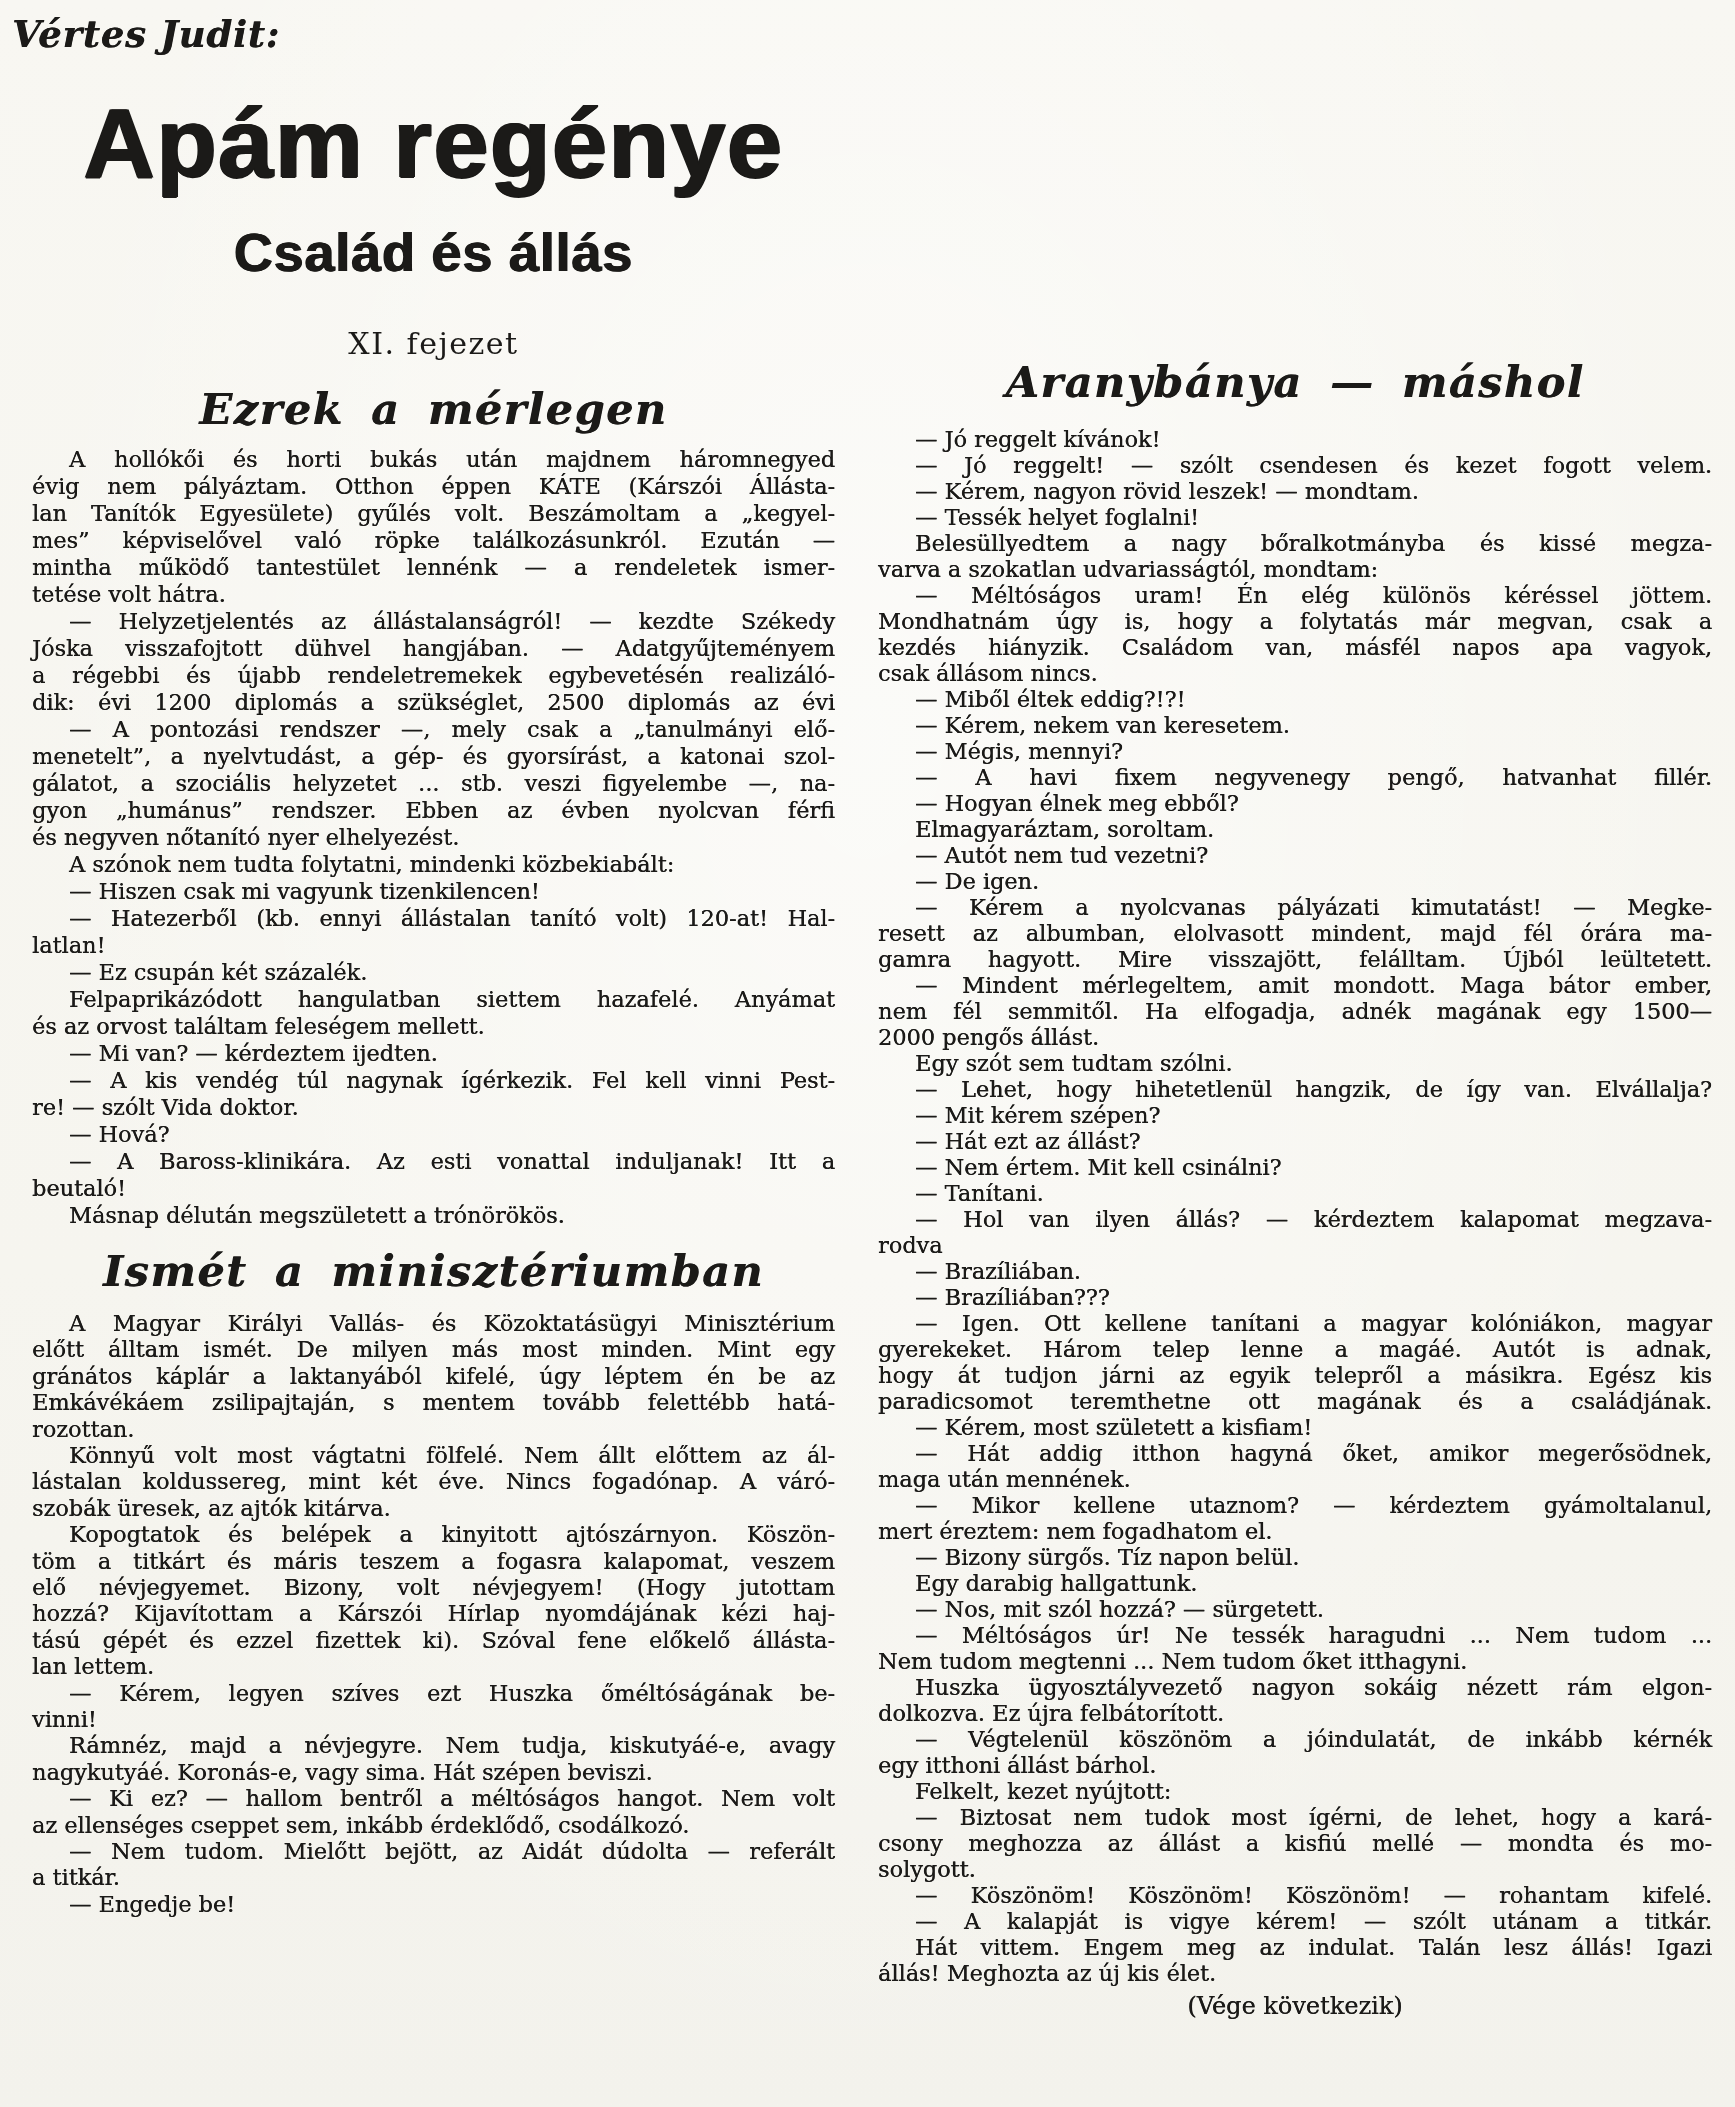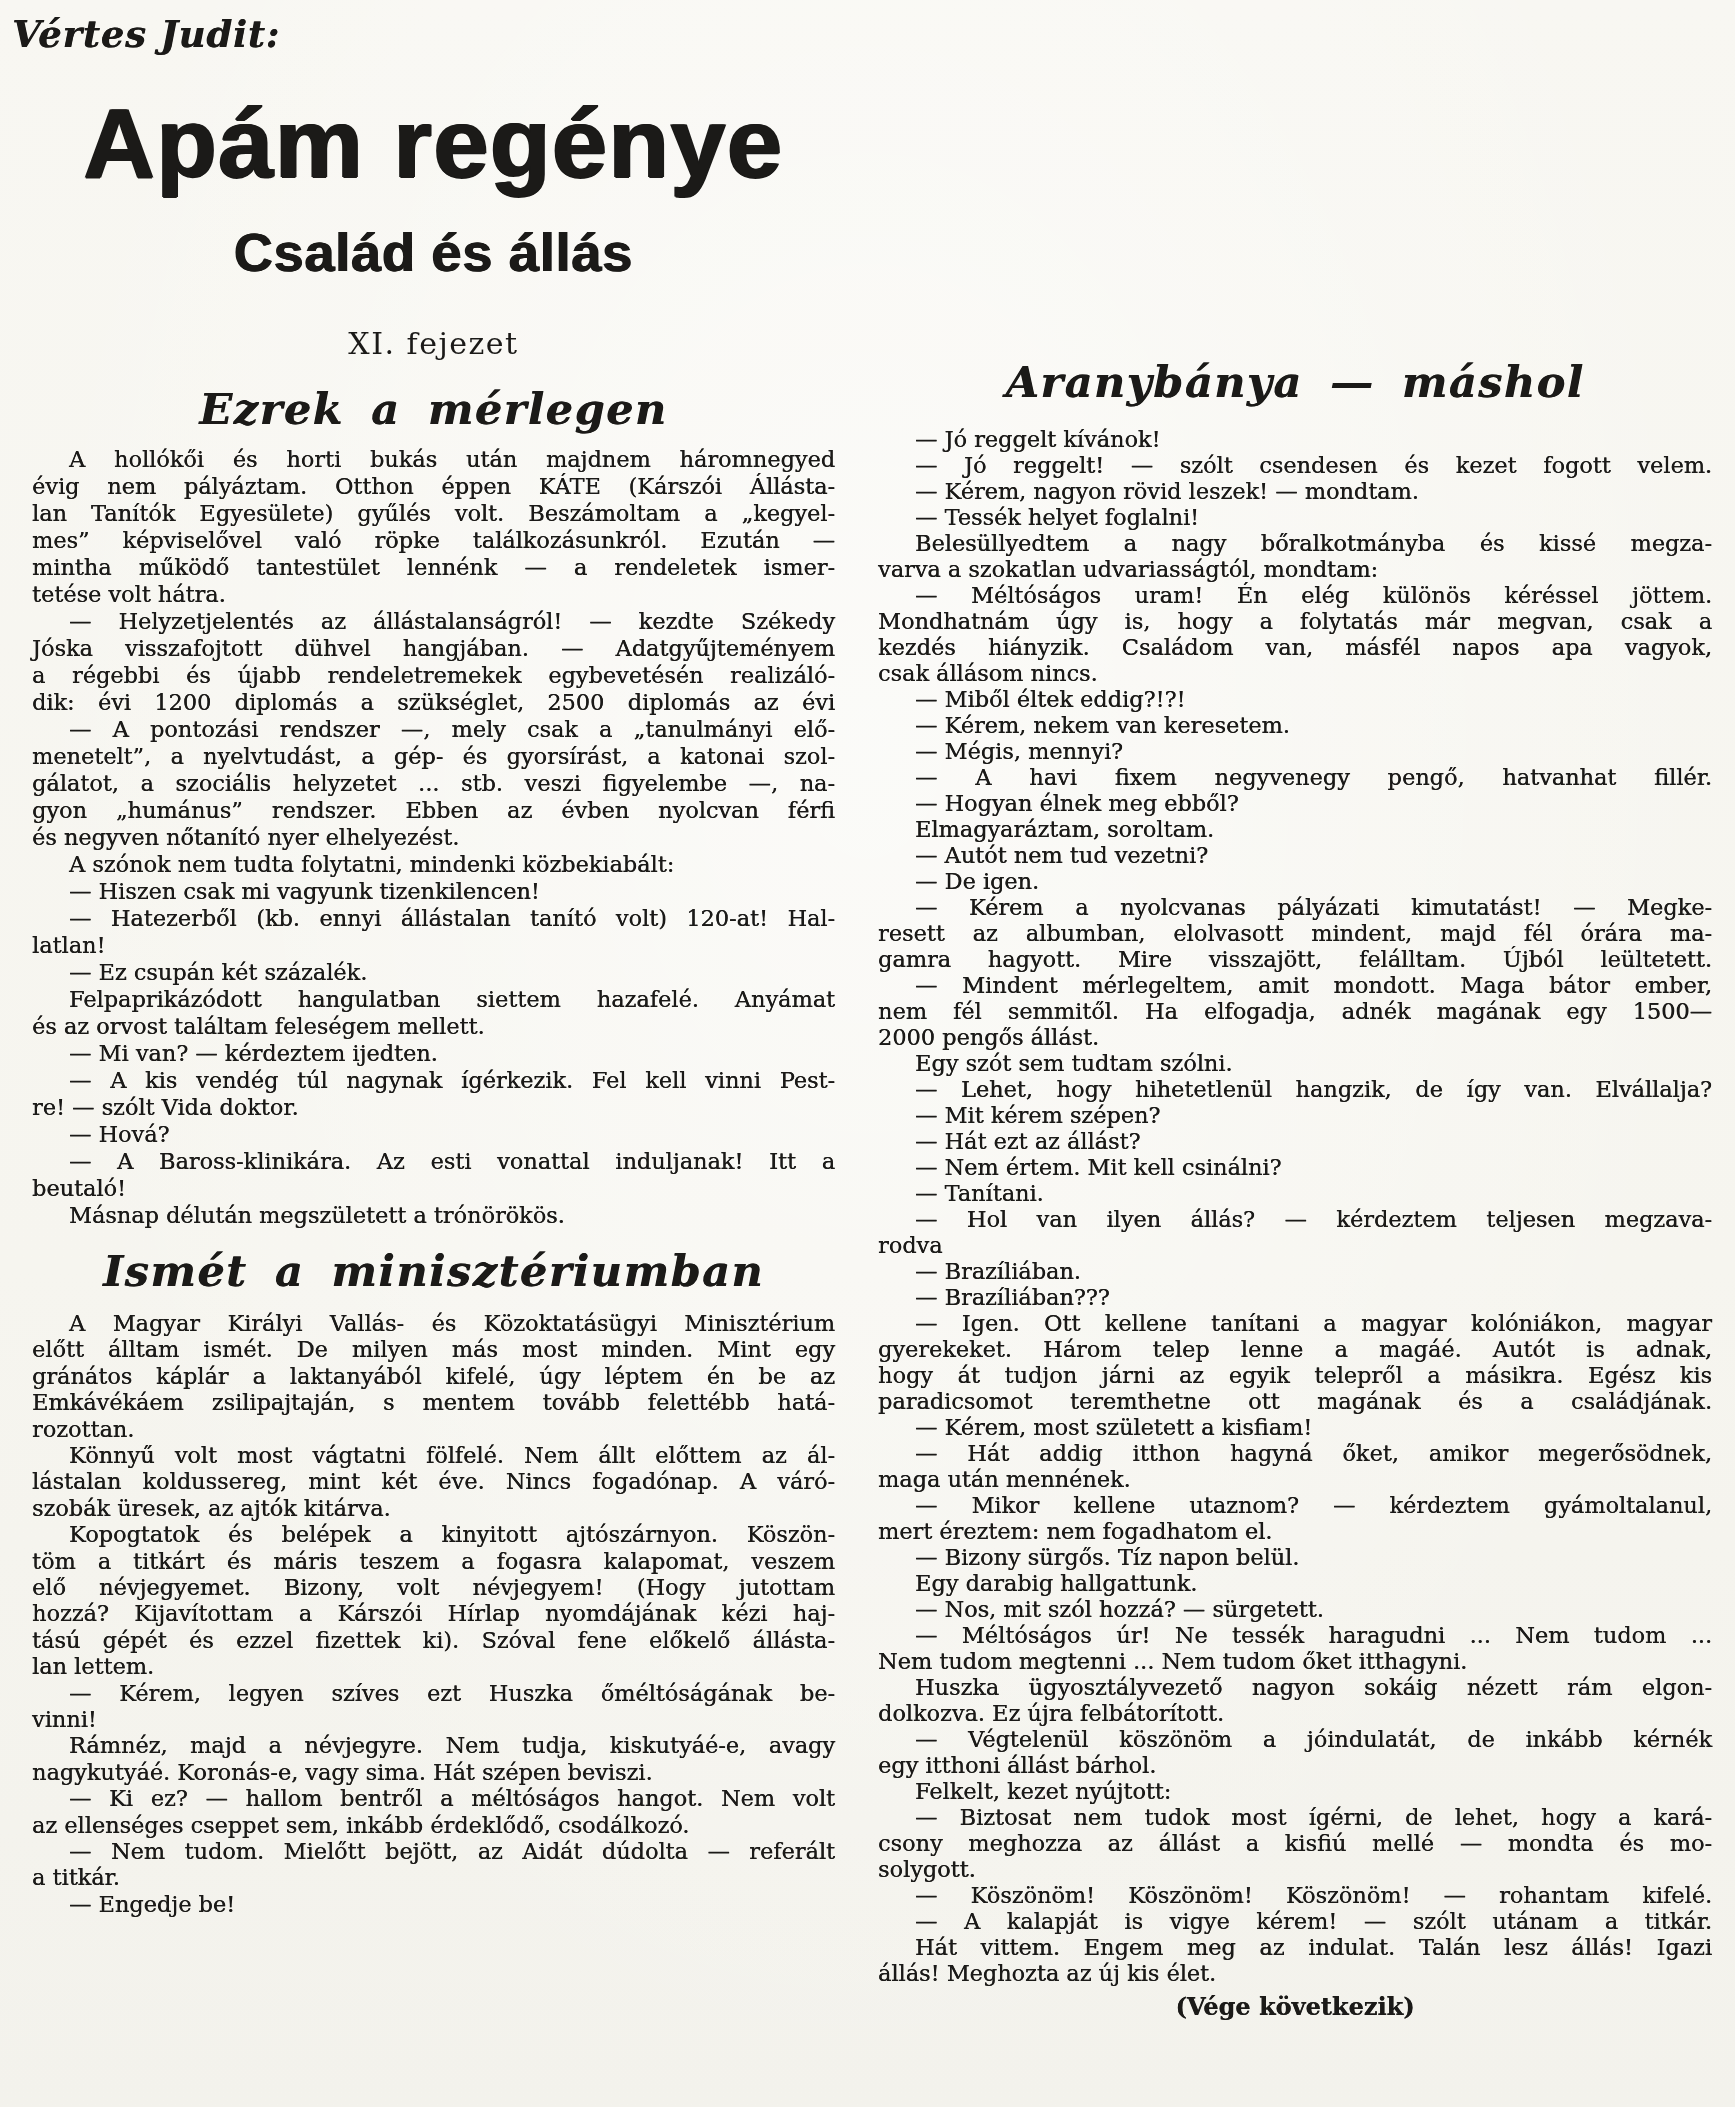--- a/index.html
+++ b/index.html
@@ -41,21 +41,21 @@
   }
   .col-right .sect { margin-top:357px; }
   .body { margin-top:12px; font-size:22.4px; }
   .body-s1 { line-height:27px; }
   .sect-2  { margin-top:17px; }
   .body-s2 { margin-top:14px; line-height:26.4px; }
   .body-r  { margin-top:18.6px; line-height:26px; }
   .ln { white-space:nowrap; text-shadow:0.3px 0 0 currentColor; }
   .ln.j { white-space:normal; text-align:justify; text-align-last:justify; text-justify:inter-word; }
   .ln.in { text-indent:37px; }
-  .ending { margin-top:6.2px; text-align:center; font-weight:bold; font-size:24px; text-shadow:0.3px 0 0 currentColor; }
+  .ending { margin-top:6.2px; text-align:center; font-weight:normal; font-size:24px; text-shadow:0.3px 0 0 currentColor; }
 </style>
 </head>
 <body>
 
 <div class="page">
 
   <div class="byline">Vértes Judit:</div>
 
   <div class="col col-left">
     <div class="title">Apám regénye</div>
@@ -147,21 +147,21 @@
         <div class="ln j">gamra hagyott. Mire visszajött, felálltam. Újból leültetett.</div>
         <div class="ln j in">— Mindent mérlegeltem, amit mondott. Maga bátor ember,</div>
         <div class="ln j">nem fél semmitől. Ha elfogadja, adnék magának egy 1500—</div>
         <div class="ln">2000 pengős állást.</div>
         <div class="ln in">Egy szót sem tudtam szólni.</div>
         <div class="ln j in">— Lehet, hogy hihetetlenül hangzik, de így van. Elvállalja?</div>
         <div class="ln in">— Mit kérem szépen?</div>
         <div class="ln in">— Hát ezt az állást?</div>
         <div class="ln in">— Nem értem. Mit kell csinálni?</div>
         <div class="ln in">— Tanítani.</div>
-        <div class="ln j in">— Hol van ilyen állás? — kérdeztem teljesen megzava-</div>
+        <div class="ln j in">— Hol van ilyen állás? — kérdeztem kalapomat megzava-</div>
         <div class="ln">rodva</div>
         <div class="ln in">— Brazíliában.</div>
         <div class="ln in">— Brazíliában???</div>
         <div class="ln j in">— Igen. Ott kellene tanítani a magyar kolóniákon, magyar</div>
         <div class="ln j">gyerekeket. Három telep lenne a magáé. Autót is adnak,</div>
         <div class="ln j">hogy át tudjon járni az egyik telepről a másikra. Egész kis</div>
         <div class="ln j">paradicsomot teremthetne ott magának és a családjának.</div>
         <div class="ln in">— Kérem, most született a kisfiam!</div>
         <div class="ln j in">— Hát addig itthon hagyná őket, amikor megerősödnek,</div>
         <div class="ln">maga után mennének.</div>

